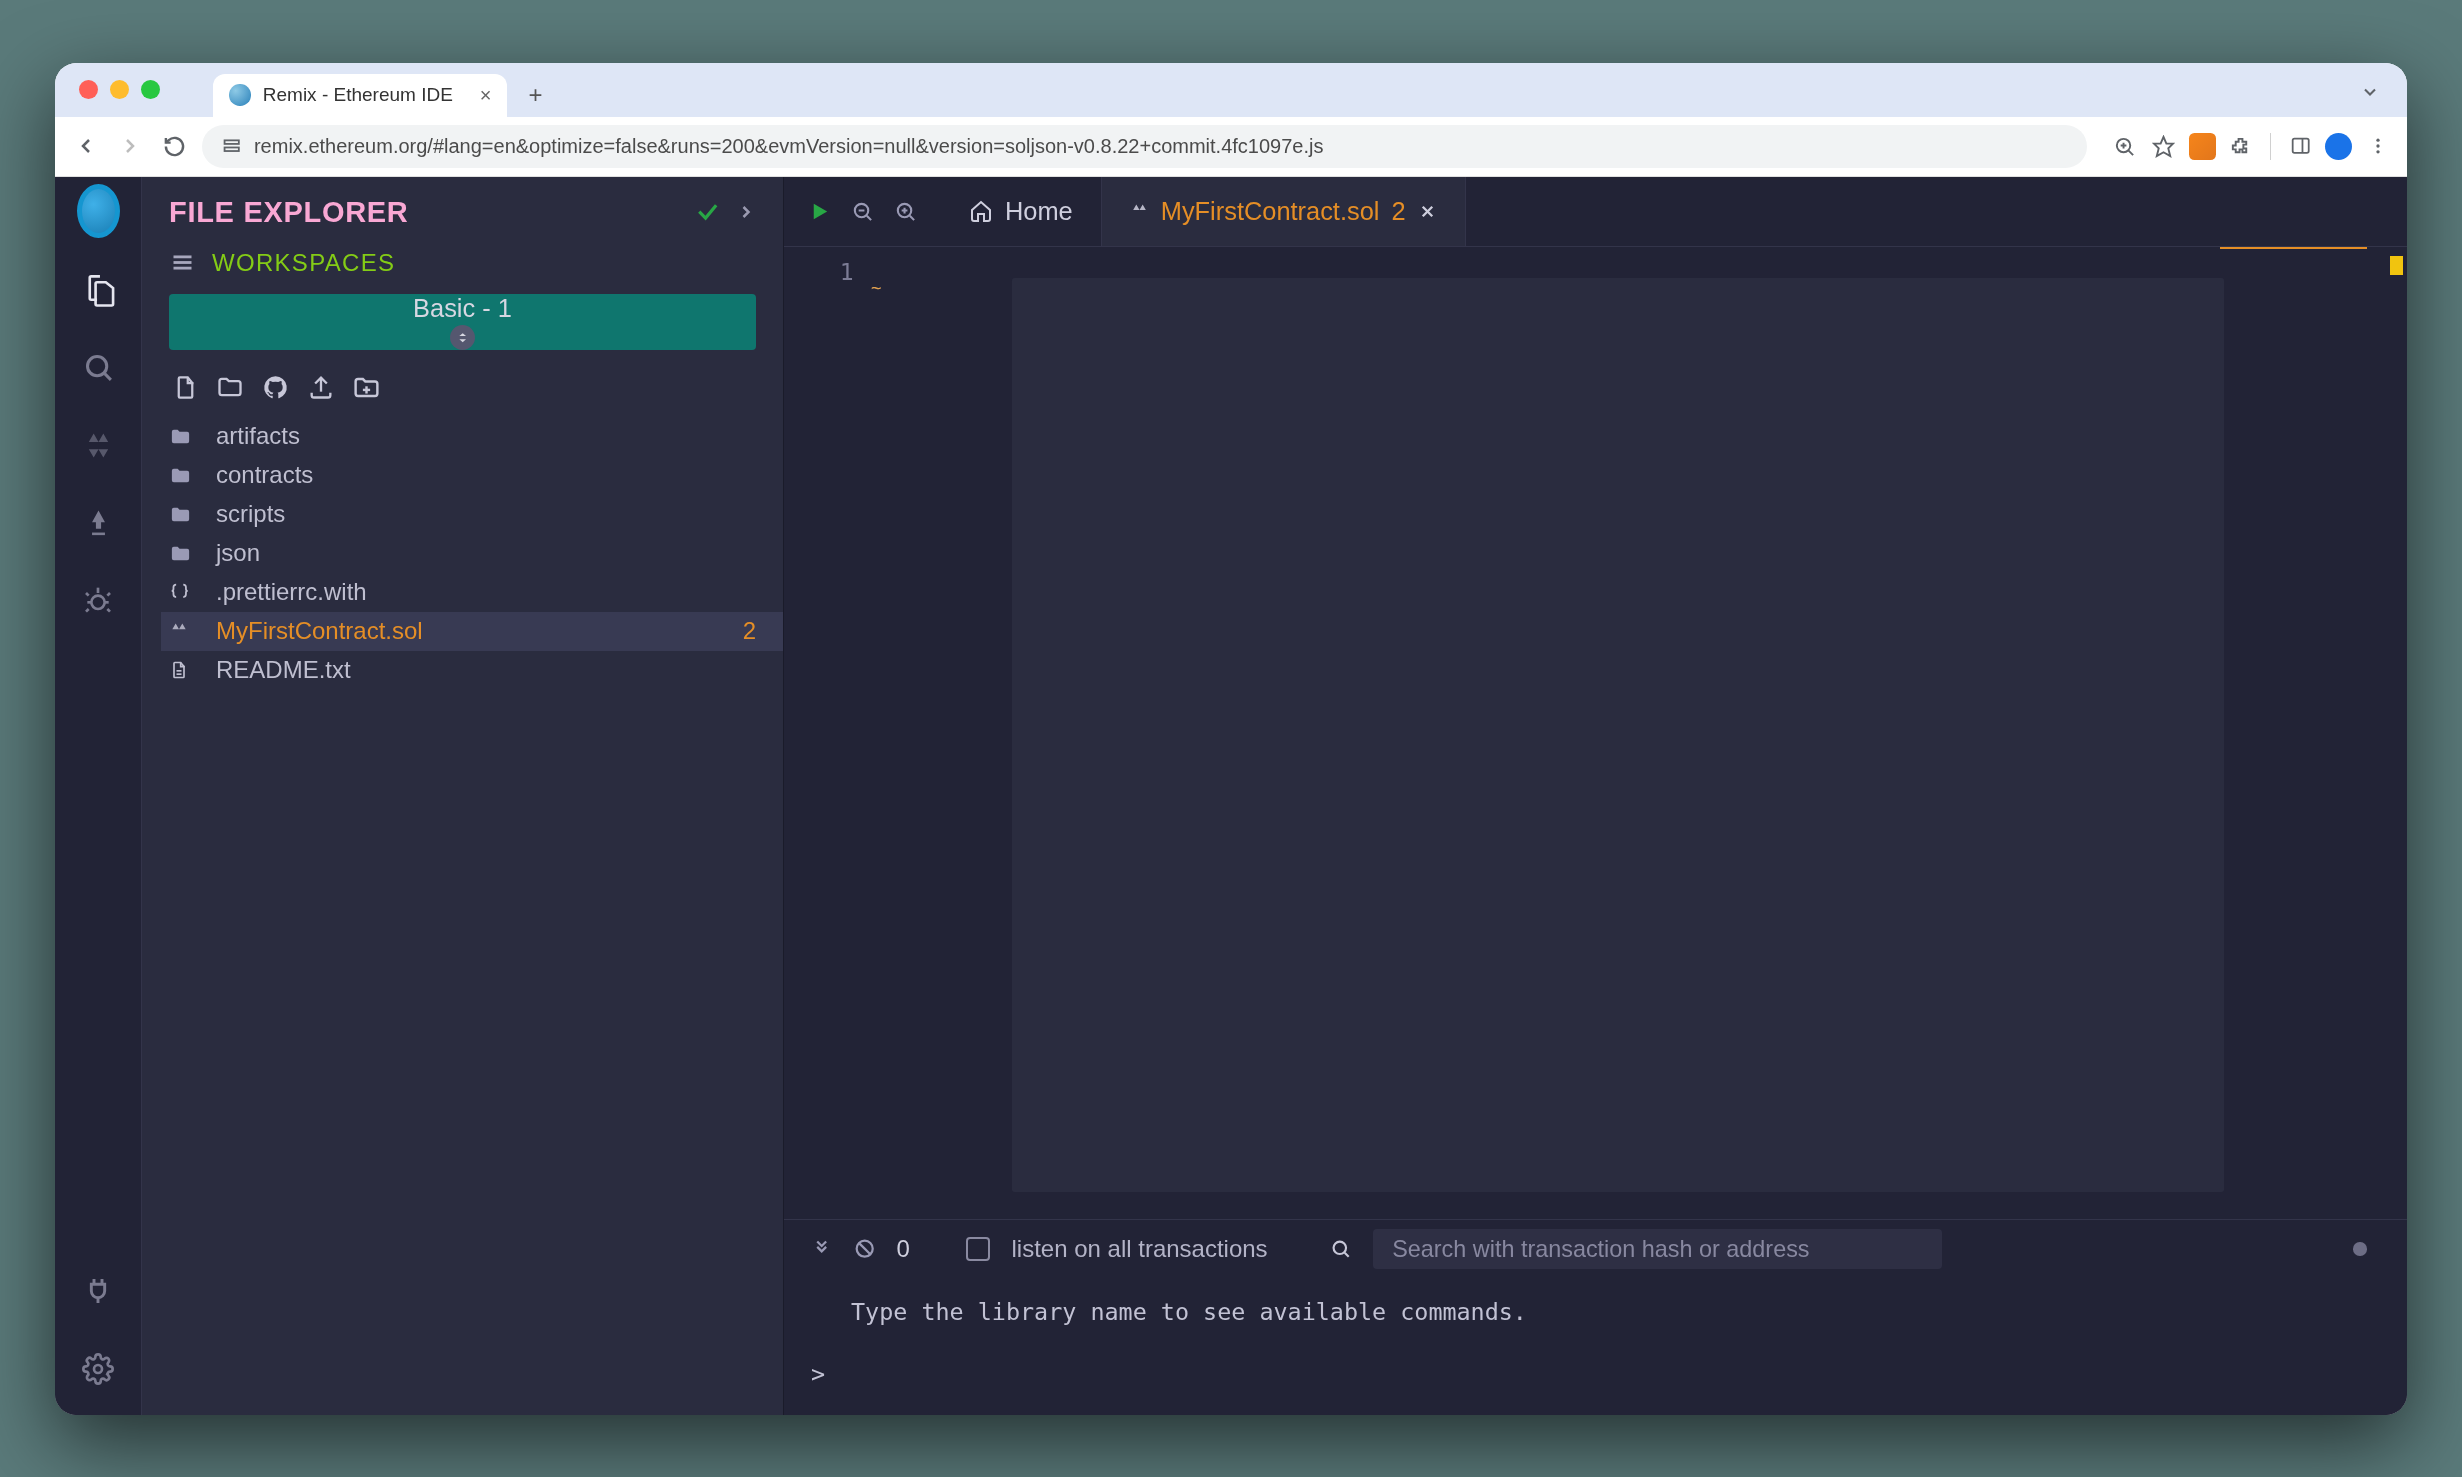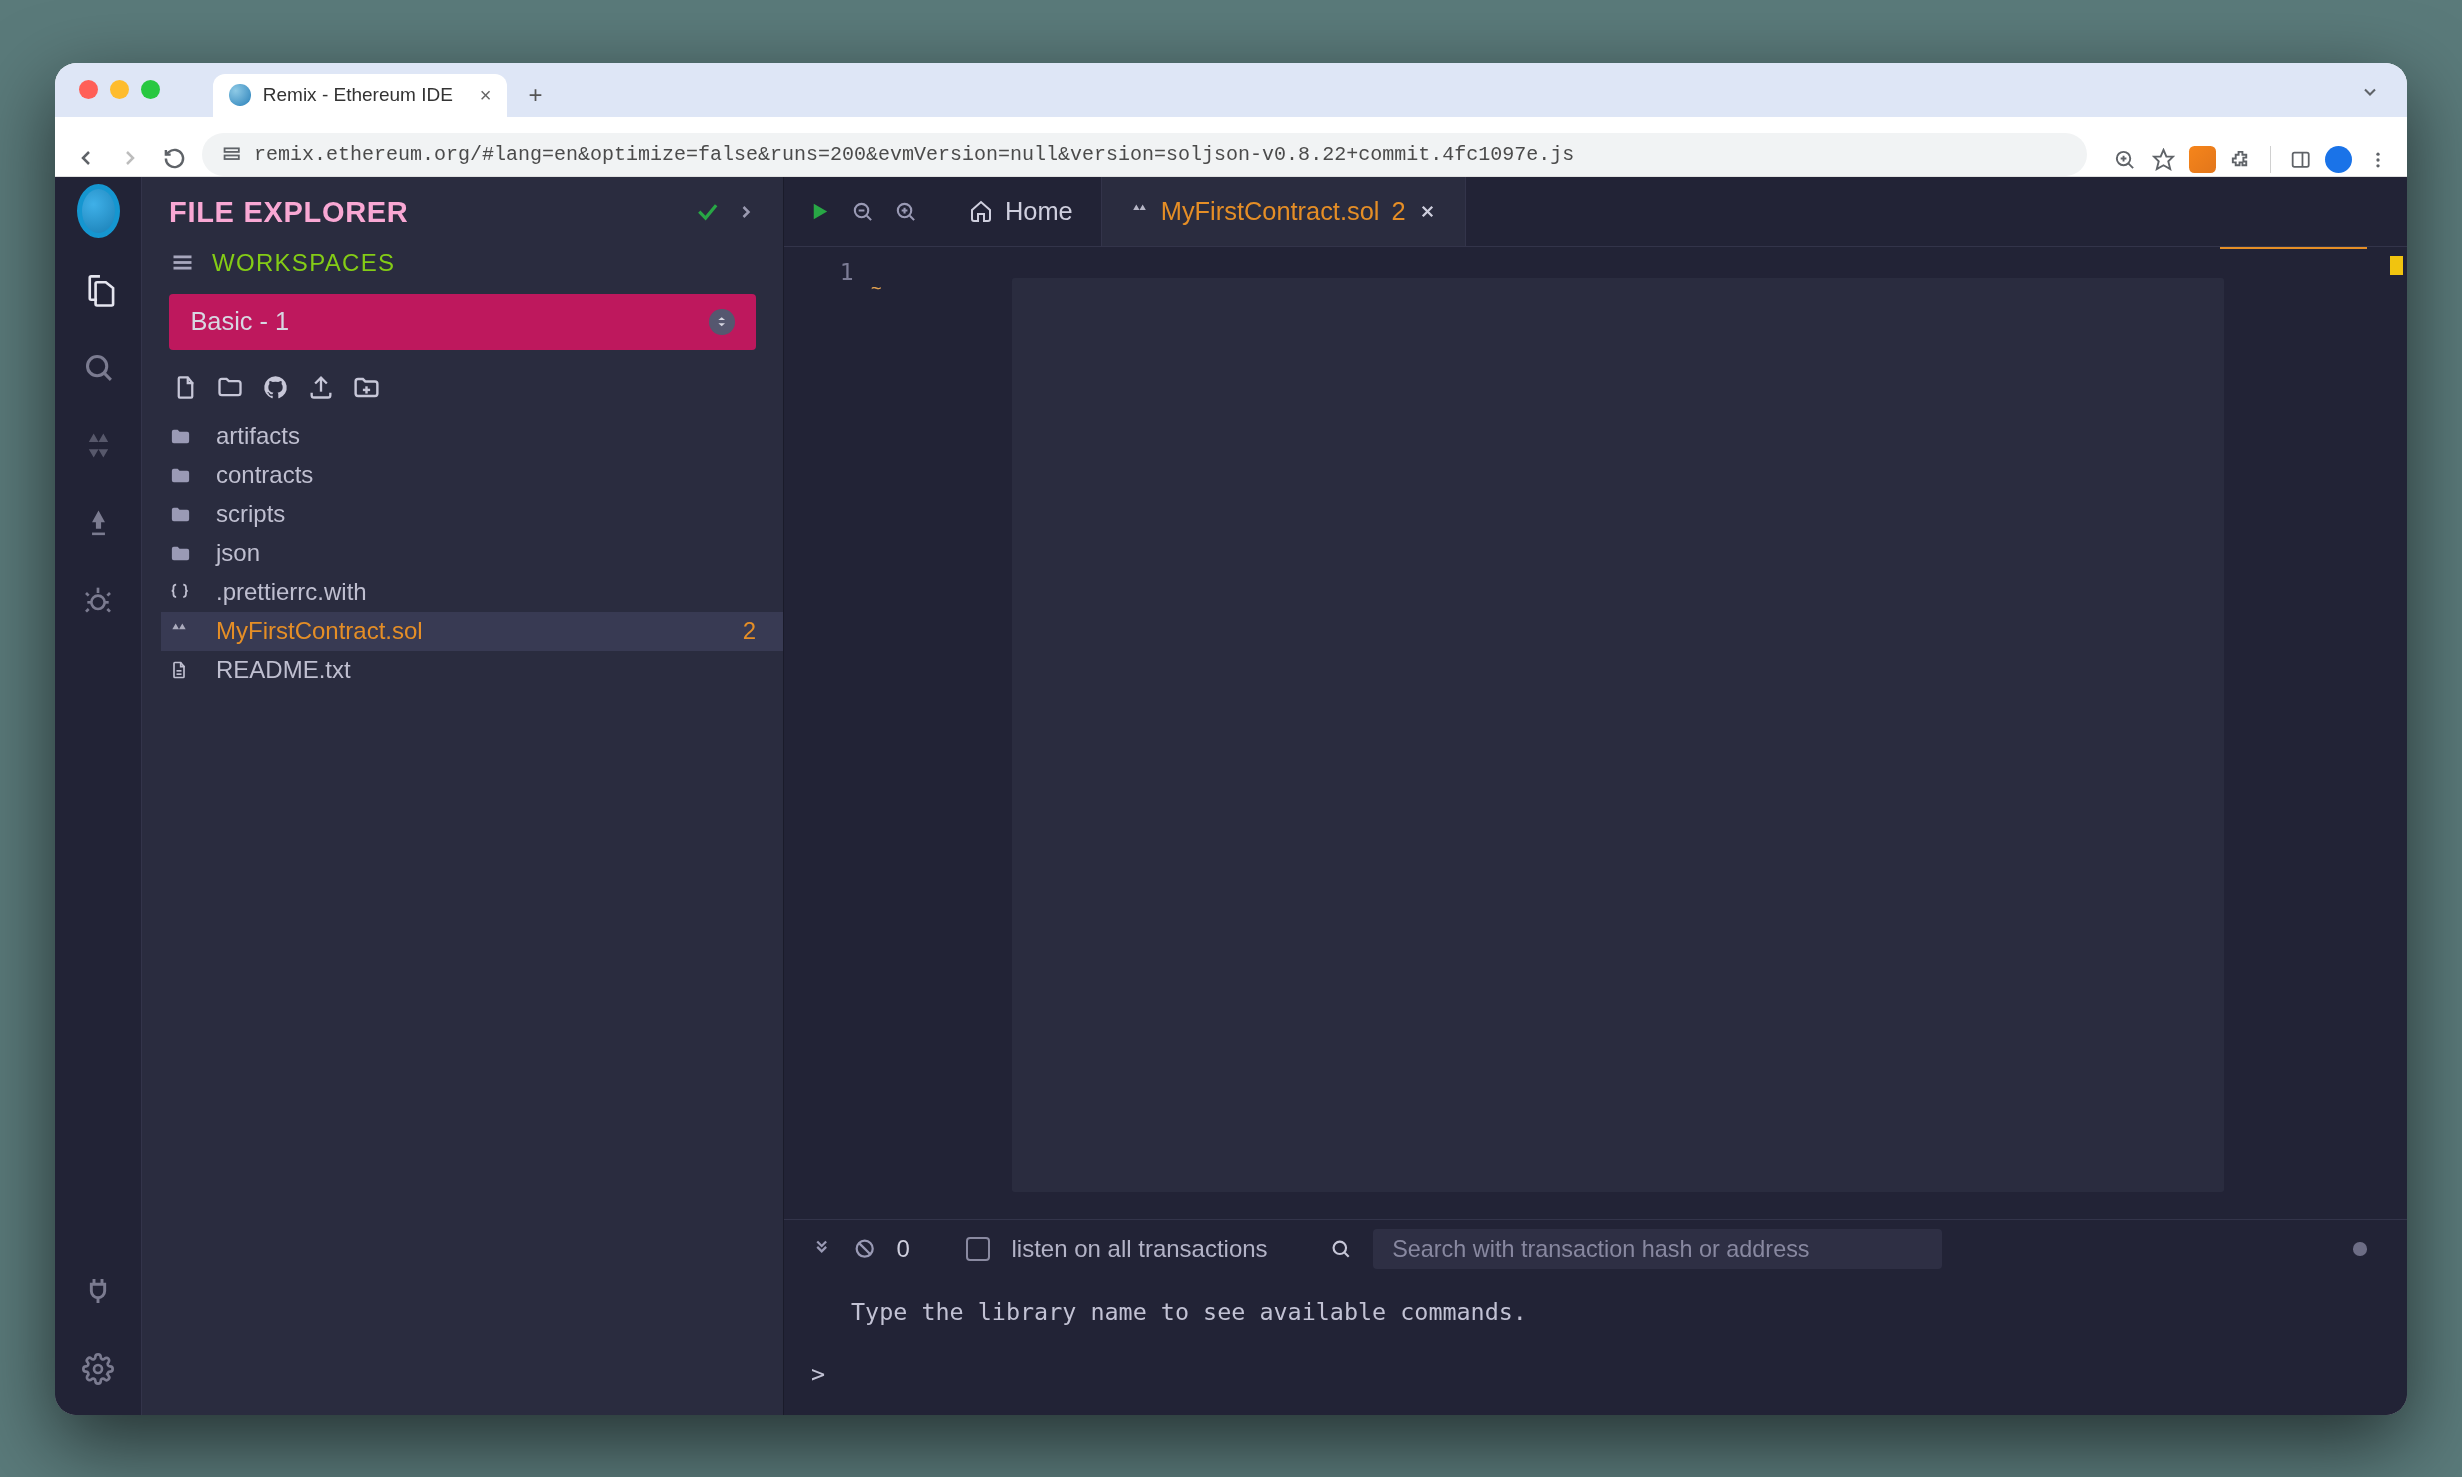--- a/index.html
+++ b/index.html
@@ -57,25 +57,24 @@
   width: 21.4px; height: 21.4px; border-radius: 50%;
   background: radial-gradient(circle at 30% 30%, #8ecae6, #2980b9);
   display:inline-block;
 }
 .tab-close { margin-left: auto; color: #666; font-size: 20px; cursor: pointer; }
 .new-tab { width: 35px; height: 35px; border-radius: 50%; display:flex;align-items:center;justify-content:center; color:#555; font-size:24px; margin-left:10.7px; margin-bottom:4px; cursor:pointer;}
 .chrome-toolbar {
   background: #fff;
   height: 60px;
   display: flex;
-  align-items: flex-end;
+  align-items: center;
   padding: 0 13.4px;
   gap: 9.4px;
   border-bottom: 0.7px solid #e0e0e0;
-  font-family: Liberation Mono, monospace;
 }
 .nav-icon { width: 35px; height:35px; display:flex;align-items:center;justify-content:center; color:#474747; font-size:23px; border-radius:50%; cursor:pointer;}
 .nav-icon.disabled{color:#b5b5b5;}
 .url-bar {
   flex: 1;
   background: #f1f3f4;
   border-radius: 27px;
   height: 43px;
   display: flex;
   align-items: center;
@@ -138,27 +137,28 @@
   font-size:29px;font-weight:700;color:#f9a8d4;letter-spacing:0.7px;
 }
 .panel-actions{display:flex;gap:16px;align-items:center;}
 .check-ic{color:#28a745;font-size:27px;}
 .chev-ic{color:#9a9ab0;font-size:24px;}
 .ws-row{display:flex;align-items:center;gap:16px;padding:8px 27px;}
 .hamb{color:#a7a7bd;}
 .ws-label{font-size:24px;color:#84cc16;letter-spacing:1.3px;}
 .ws-select{
   margin: 9.4px 27px 12px 27px;
-  background:#be185d;
+  background:#0f766e;
   border-radius:4px;
   height:56px;
   display:flex;align-items:center;justify-content:space-between;
   padding:0 21.4px;
   color:#d7d7e2;font-size:25.4px;
   cursor:pointer;
+  flex-direction:column;
 }
 .ws-caret{
   width:25.4px;height:25.4px;border-radius:50%;background:#55576f;
   display:flex;align-items:center;justify-content:center;color:#d7d7e2;font-size:14.7px;
 }
 .toolbar-row{display:flex;gap:13.4px;padding:9.4px 27px 13.4px 27px;}
 .tb-ic{width:32px;height:32px;color:#c7c7d8;display:flex;align-items:center;justify-content:center;cursor:pointer;}
 .tree{padding: 0 0 0 19px;}
 .tree-row{
   display:flex;align-items:center;gap:20px;height:39px;padding:0 19px 0 8px;

